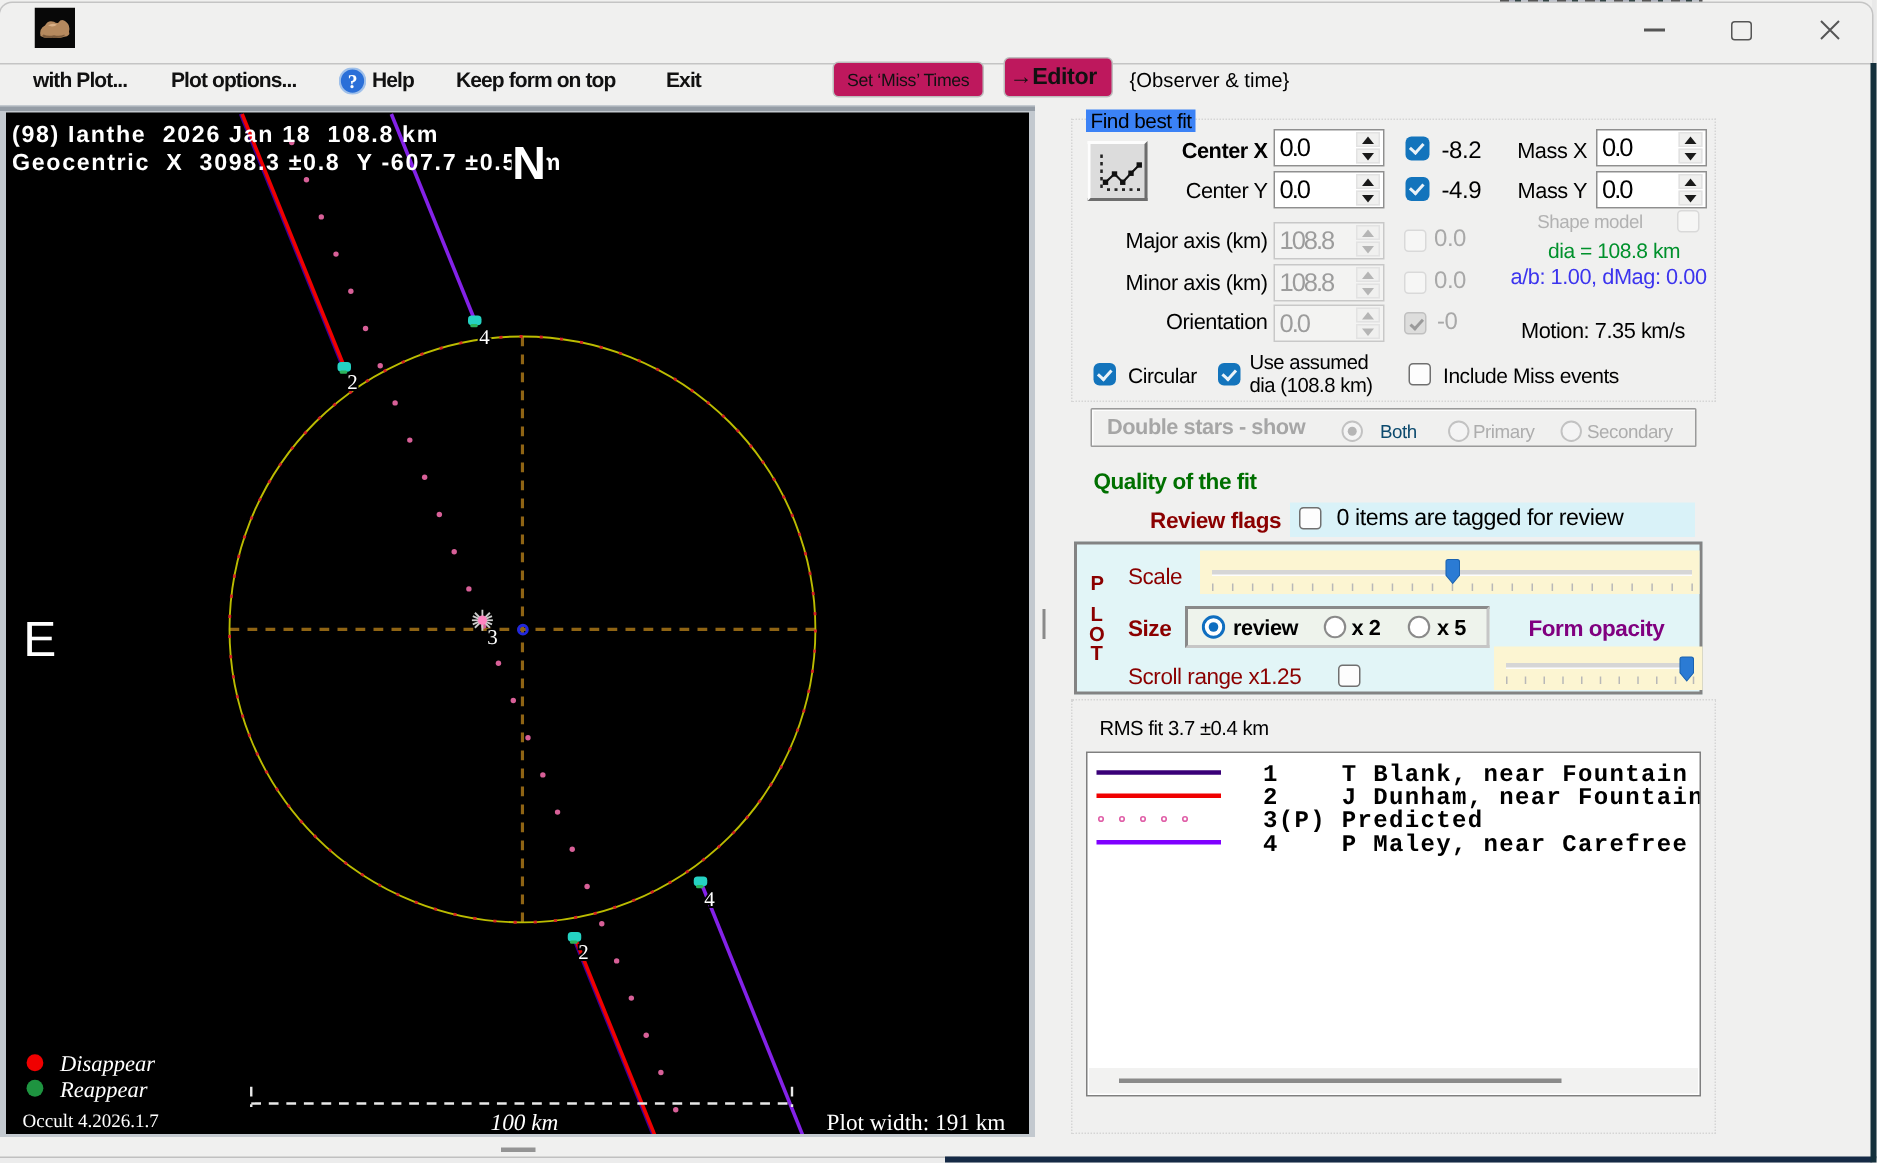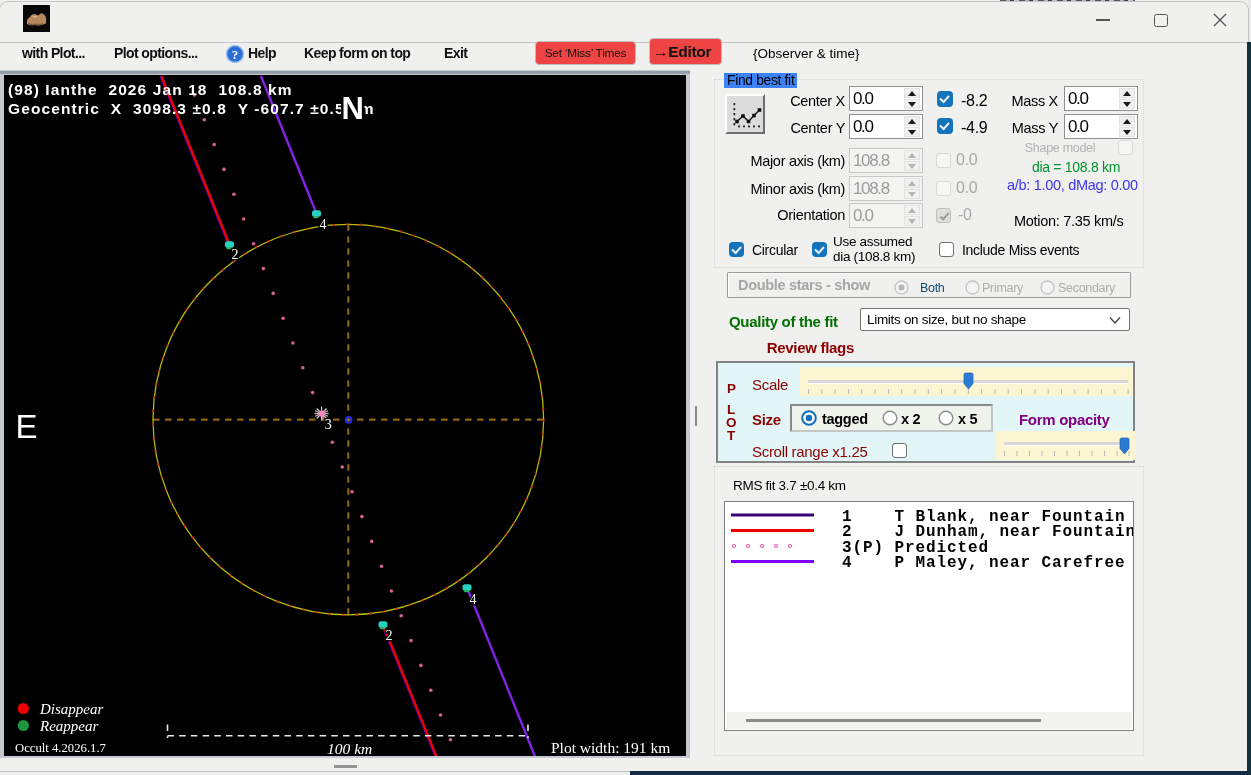--- a/index.html
+++ b/index.html
@@ -9,22 +9,22 @@
        background:#f0f0ef;}
   #wintop{position:absolute;left:0;top:2px;width:1248px;height:40px;
        background:#f0f0ef;border-radius:8px 8px 0 0;box-shadow:0 0 0 1px #c4c4c4;}
   .abs{position:absolute;}
   
   #titlebar{position:absolute;left:0;top:0;width:100%;height:36px;}
   #appicon{position:absolute;left:23px;top:5px;width:27px;height:27px;}
   #title{position:absolute;left:60px;top:12px;font-size:13.8px;color:#9b9b9b;letter-spacing:-0.1px;}
   
   .menu{position:absolute;top:45px;font-size:14px;font-weight:bold;color:#111;letter-spacing:-0.6px;}
-  .btn{position:absolute;background:#ef4444;border:1px solid #bdbdbd;border-radius:4px;
-       box-sizing:border-box;text-align:center;color:#111;}
+  .btn{position:absolute;background:#be185d;border:1px solid #bdbdbd;border-radius:4px;
+       box-sizing:border-box;text-align:center;color:#111;margin-left:20px;}
   
   .grp{position:absolute;border:1px dotted #d5d5d5;box-sizing:border-box;}
   .lbl{position:absolute;font-size:14.5px;color:#000;white-space:nowrap;letter-spacing:-0.3px;}
   .spin{position:absolute;box-sizing:border-box;background:#fff;border:1px solid #8f8f8f;
         font-size:17px;letter-spacing:-1.35px;color:#000;}
   .spin .v{position:absolute;left:3px;top:1.5px;}
   .spin .ud{position:absolute;right:1px;top:1px;bottom:1px;width:19px;background:#fff;}
   .spin .ub,.spin .db{position:absolute;left:2px;width:16px;height:10px;background:#f0f0ef;
         border:1px solid #e2e2e2;box-sizing:border-box;}
   .spin .ub{top:0;} .spin .db{bottom:0;}
@@ -222,21 +222,21 @@
       <g fill="#111">
         <rect x="8.2" y="23.7" width="3.6" height="3.6"></rect>
           <rect x="14.2" y="18.2" width="3.6" height="3.6"></rect>
         <rect x="19.7" y="23.7" width="3.6" height="3.6"></rect>
           <rect x="25.2" y="17.7" width="3.6" height="3.6"></rect>
         <rect x="30.7" y="12.2" width="3.6" height="3.6"></rect>
       </g>
     </svg>
   </div>
 
-  <div class="lbl" style="left:745px;top:93px;width:100px;text-align:right;font-size:14.5px;">Center X</div>
+  <div class="lbl" style="left:745px;top:93px;width:100px;text-align:right;font-size:14.5px;font-weight:bold;">Center X</div>
   <div class="spin" style="left:849px;top:86px;width:74px;height:25px;">
       <span class="v">0.0</span>
     <span class="ud">
         <span class="ub">
           <i class="tri-u"></i>
         </span>
         <span class="db">
           <i class="tri-d"></i>
         </span>
       </span>
@@ -353,29 +353,26 @@
   <svg class="abs" style="left:965px;top:280px;" width="15" height="15">
       <circle cx="7.5" cy="7.5" r="6.5" fill="#f4f4f4" stroke="#c2c2c2" stroke-width="1.3"></circle>
     </svg>
   <div class="lbl" style="left:982px;top:281px;font-size:12.5px;color:#adadad;">Primary</div>
   <svg class="abs" style="left:1040px;top:280px;" width="15" height="15">
       <circle cx="7.5" cy="7.5" r="6.5" fill="#f4f4f4" stroke="#c2c2c2" stroke-width="1.3"></circle>
     </svg>
   <div class="lbl" style="left:1058px;top:281px;font-size:12.5px;color:#adadad;">Secondary</div>
 
   <div class="lbl" style="left:729px;top:313px;font-size:15px;font-weight:bold;color:#007000;">Quality of the fit</div>
-  <div class="abs" style="left:860px;top:308px;width:270px;height:23px;background:#fff;
-       border:1px solid #747474;border-radius:2px;box-sizing:border-box;">
-    <div class="lbl" style="left:6px;top:3px;font-size:13.5px;">Limits on size, but no shape</div>
-    <svg class="abs" style="right:8px;top:7px;" width="12" height="9">
-        <path d="M1,1.5 L6,7 L11,1.5" fill="none" stroke="#4a4a4a" stroke-width="1.4"></path>
-      </svg>
+
+  <div class="lbl" style="left:754px;top:339px;width:100px;text-align:right;font-size:15px;font-weight:bold;color:#8b0000;">Review flags</div>
+  <div class="abs" style="left:860px;top:335px;width:270px;height:23px;background:#d9f2f8;">
+    <div class="cb off" style="left:6px;top:3px;width:15px;height:15px;"></div>
+    <div class="lbl" style="left:31px;top:2px;font-size:15.5px;">0 items are tagged for review</div>
   </div>
-
-  <div class="lbl" style="left:754px;top:339px;width:100px;text-align:right;font-size:15px;font-weight:bold;color:#8b0000;">Review flags</div>
 
   <div class="abs" style="left:716px;top:361px;width:419px;height:102px;background:#e2f5f7;
        border:2px solid #838383;box-sizing:border-box;"></div>
   <div class="lbl" style="left:727px;top:381px;font-size:13.5px;font-weight:bold;color:#8b0000;">P</div>
   <div class="lbl" style="left:727px;top:402px;font-size:13.5px;font-weight:bold;color:#8b0000;">L</div>
   <div class="lbl" style="left:726px;top:414.5px;font-size:13.5px;font-weight:bold;color:#8b0000;">O</div>
   <div class="lbl" style="left:727px;top:428px;font-size:13.5px;font-weight:bold;color:#8b0000;">T</div>
   <div class="lbl" style="left:752px;top:376px;font-size:15px;font-weight:normal;color:#8b0000;">Scale</div>
   <div class="abs" style="left:800px;top:367px;width:333px;height:29px;background:#fcf5d2;">
     <div class="abs" style="left:8px;top:13px;width:320px;height:3px;background:#d6d6d6;border-bottom:1px solid #fdfdfd;"></div>
@@ -412,21 +409,21 @@
         <path d="M1,2.5 Q1,1 2.5,1 L8.5,1 Q10,1 10,2.5 L10,11.5 L5.5,17 L1,11.5 Z" fill="#2b7bd4" stroke="#1a62b0" stroke-width="0.7"></path>
       </svg>
   </div>
   <div class="lbl" style="left:752px;top:411px;font-size:15px;font-weight:bold;color:#8b0000;">Size</div>
   <div class="abs" style="left:790px;top:404px;width:203px;height:28px;background:#eef3ec;
        border:2px solid #8a8a8a;border-bottom-color:#c6c6c6;border-right-color:#c6c6c6;box-sizing:border-box;"></div>
   <svg class="abs" style="left:801px;top:410px;" width="16" height="16">
       <circle cx="8" cy="8" r="6.8" fill="#fff" stroke="#0f6ec0" stroke-width="2"></circle>
       <circle cx="8" cy="8" r="3.2" fill="#0f6ec0"></circle>
     </svg>
-  <div class="lbl" style="left:822px;top:411px;font-size:14.5px;font-weight:bold;">tagged</div>
+  <div class="lbl" style="left:822px;top:411px;font-size:14.5px;font-weight:bold;">review</div>
   <svg class="abs" style="left:882px;top:410px;" width="16" height="16">
       <circle cx="8" cy="8" r="6.8" fill="#fff" stroke="#8a8a8a" stroke-width="1.4"></circle>
     </svg>
   <div class="lbl" style="left:901px;top:411px;font-size:14.5px;font-weight:bold;">x 2</div>
   <svg class="abs" style="left:938px;top:410px;" width="16" height="16">
       <circle cx="8" cy="8" r="6.8" fill="#fff" stroke="#8a8a8a" stroke-width="1.4"></circle>
     </svg>
   <div class="lbl" style="left:958px;top:411px;font-size:14.5px;font-weight:bold;">x 5</div>
   <div class="lbl" style="left:1019px;top:411px;font-size:15px;font-weight:bold;color:#800080;">Form opacity</div>
   <div class="abs" style="left:996px;top:431px;width:139px;height:29px;background:#fcf5d2;">

